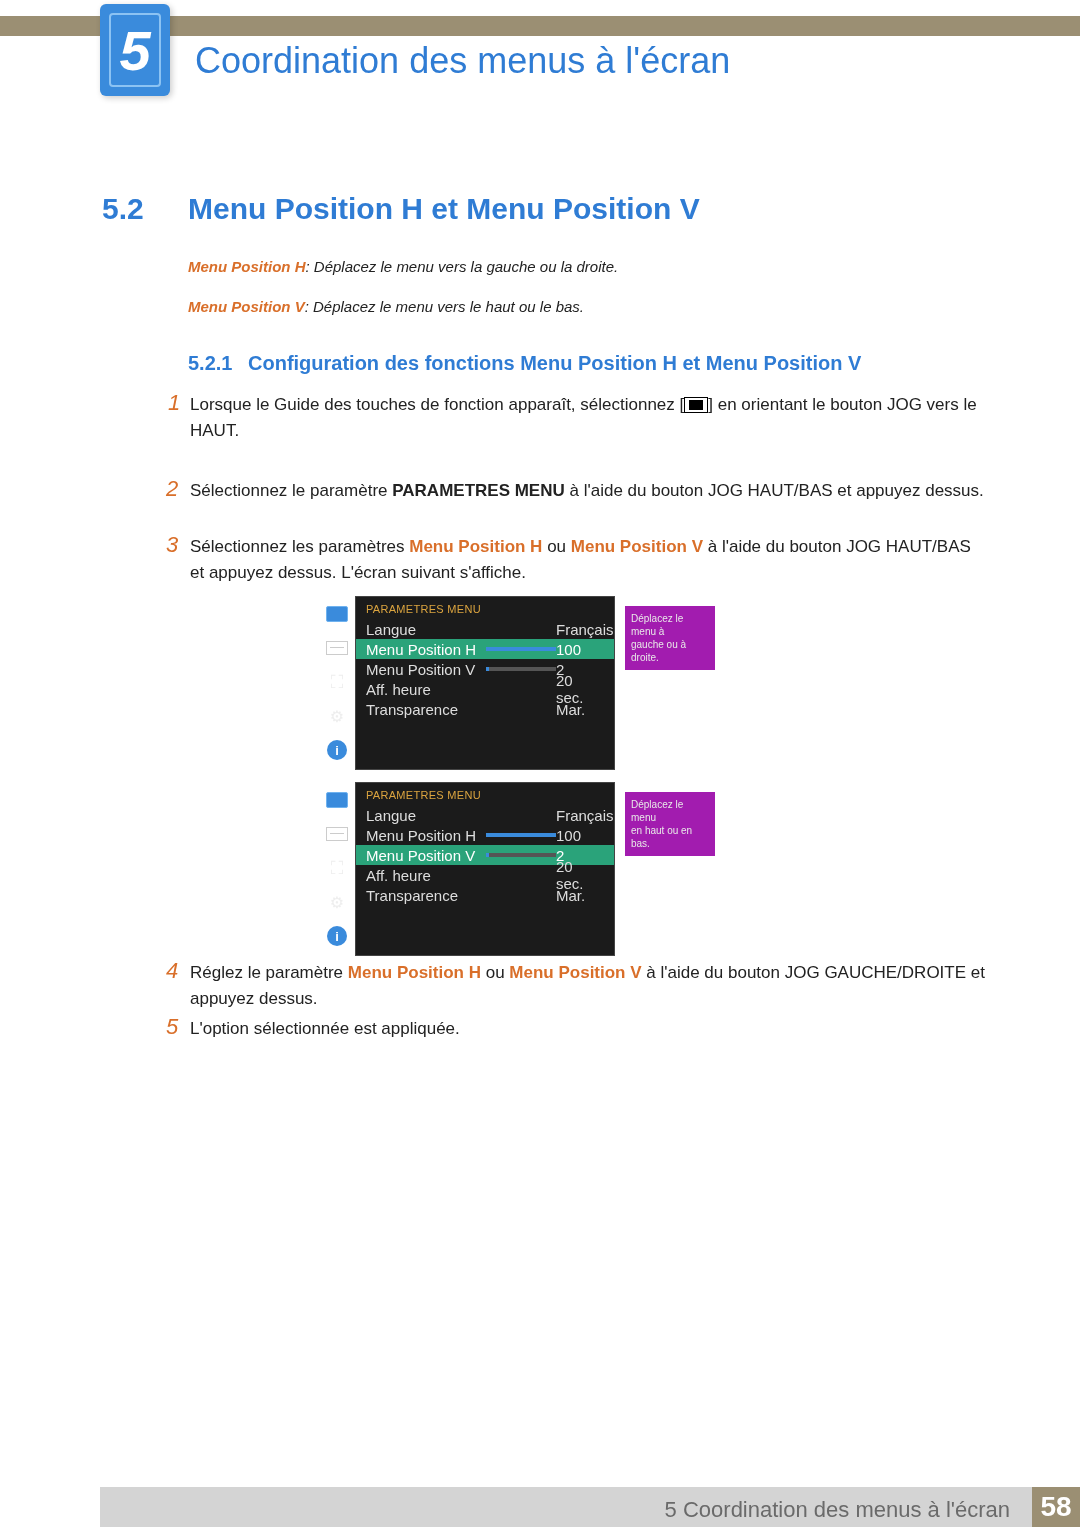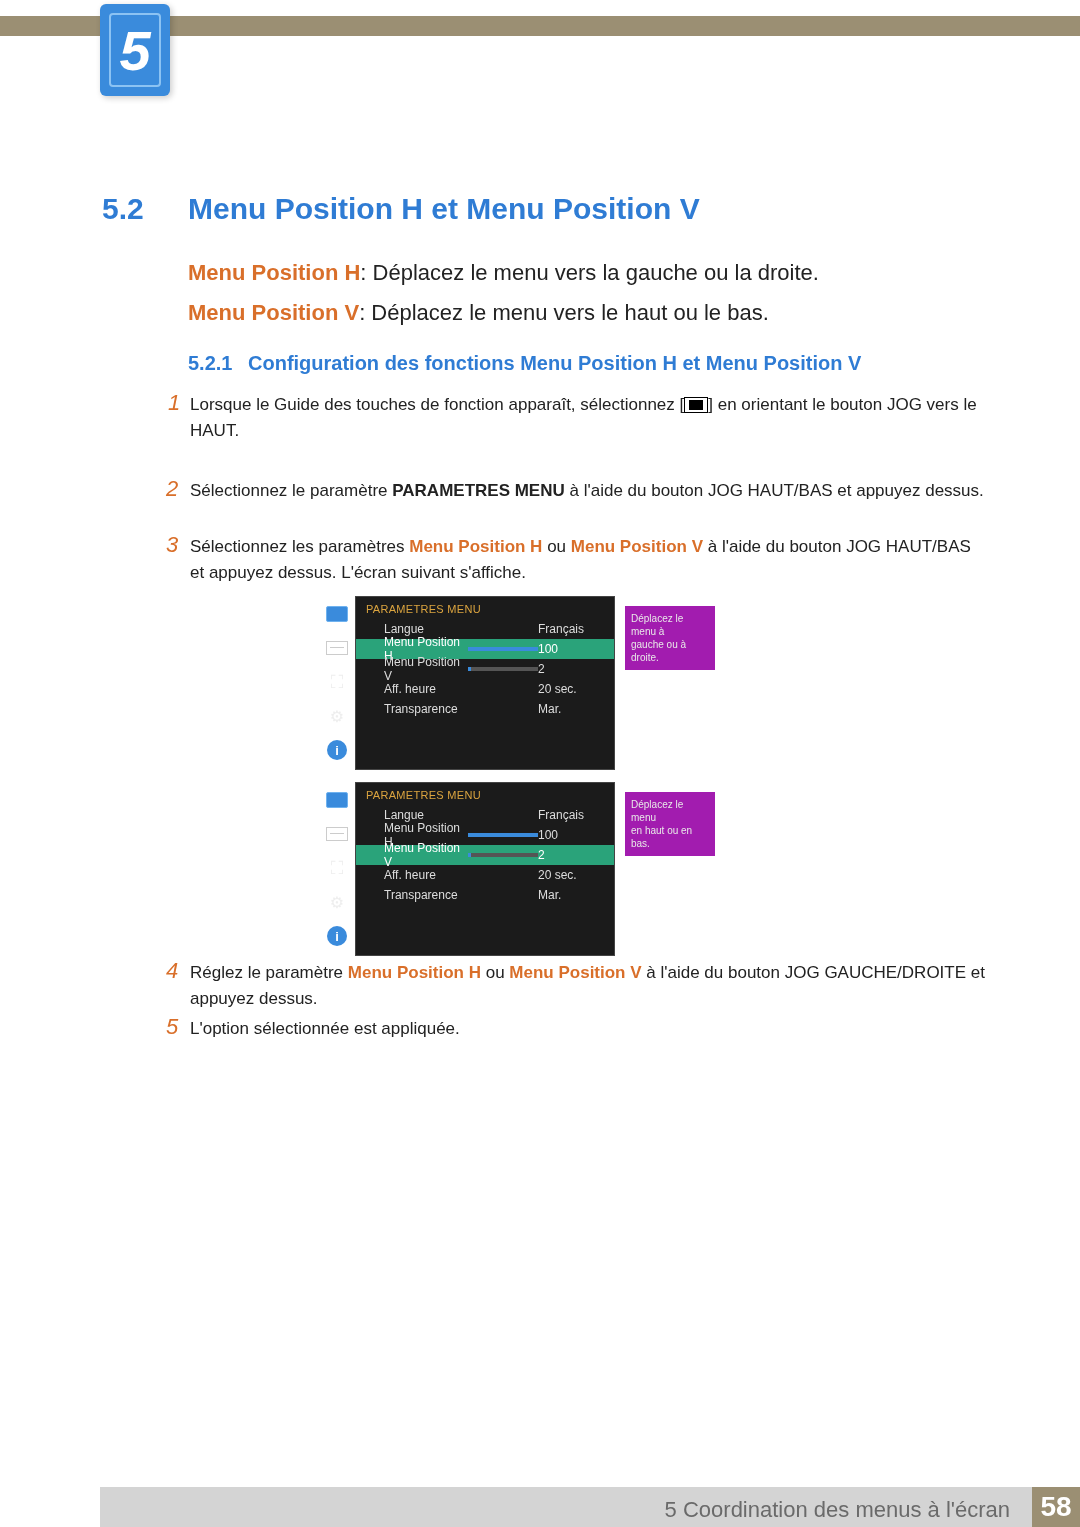--- a/index.html
+++ b/index.html
@@ -11,21 +11,21 @@
   .brown-seg2 { position: absolute; left: 160px; top: 12px; right: 0; height: 20px; background: #9b8f73; }
   .chapter-badge { position: absolute; left: 100px; top: 0; width: 70px; height: 92px; background: #3a8bdc; border-radius: 6px; box-shadow: 2px 2px 6px rgba(0,0,0,.2); display: flex; align-items: center; justify-content: center; }
   .chapter-badge-inner { width: 52px; height: 74px; border: 2px solid #8cc3f3; border-radius: 4px; display: flex; align-items: center; justify-content: center; }
   .chapter-num { color: #fff; font-size: 56px; font-weight: bold; font-style: italic; }
   .chapter-title { position: absolute; left: 195px; top: 36px; color: #2f7cd4; font-size: 36px; font-weight: 400; }
 
   
   .section-num { position: absolute; left: 102px; top: 192px; color: #2f7cd4; font-size: 30px; font-weight: bold; }
   .section-title { position: absolute; left: 188px; top: 192px; color: #2f7cd4; font-size: 30px; font-weight: bold; }
 
-  .body-text { position: absolute; font-size: 22px; color: #222; line-height: 1.5; }
+  .body-text { position: absolute; font-size: 15px; color: #222; line-height: 1.5; font-style: italic; }
   .bold { font-weight: bold; }
   .orange { color: #d96f2a; font-weight: bold; }
 
   .def1 { left: 188px; top: 256px; }
   .def2 { left: 188px; top: 296px; }
 
   .subsection-num { position: absolute; left: 188px; top: 352px; color: #2f7cd4; font-size: 20px; font-weight: bold; }
   .subsection-title { position: absolute; left: 248px; top: 352px; color: #2f7cd4; font-size: 20px; font-weight: bold; }
 
   .step-num { position: absolute; color: #d96f2a; font-size: 22px; font-style: italic; font-weight: 400; }
@@ -45,21 +45,21 @@
   .osd-sidebar { position: absolute; left: -32px; top: 8px; width: 28px; display: flex; flex-direction: column; align-items: center; gap: 14px; }
   .sb-icon { width: 24px; height: 20px; display: flex; align-items: center; justify-content: center; font-size: 16px; }
   .sb-monitor { width: 22px; height: 16px; background: #3a8bdc; border: 1px solid #6fb2ef; border-radius: 2px; }
   .sb-lines { width: 22px; height: 14px; border: 1px solid #ccc; position: relative; }
   .sb-lines::before { content: ""; position: absolute; left: 3px; right: 3px; top: 5px; height: 1px; background: #ccc; }
   .sb-arrows { color: #eee; font-size: 18px; line-height: 1; }
   .sb-gear { color: #eee; font-size: 16px; }
   .sb-info-active { width: 20px; height: 20px; border-radius: 50%; background: #3a8bdc; color: #fff; font-size: 13px; font-weight: bold; display: flex; align-items: center; justify-content: center; }
 
   .osd-header { color: #dba43f; font-size: 11px; padding: 6px 10px 4px; letter-spacing: .3px; }
-  .osd-row { display: flex; justify-content: space-between; align-items: center; padding: 3px 28px; font-size: 12px; color: #ddd; height: 20px; }
+  .osd-row { display: flex; justify-content: space-between; align-items: center; padding: 3px 10px; font-size: 15px; color: #ddd; height: 20px; }
   .osd-row.sel { background: #2aa37a; color: #fff; }
   .osd-spacer { height: 50px; }
   .osd-slider { width: 70px; height: 4px; background: #555; position: relative; }
   .osd-slider.full::before { content: ""; position: absolute; left: 0; top: 0; bottom: 0; width: 100%; background: #3a8bdc; }
   .osd-slider.low::before { content: ""; position: absolute; left: 0; top: 0; bottom: 0; width: 4%; background: #3a8bdc; }
   .osd-val { width: 48px; }
   .osd-row .osd-label { flex: 1; }
   .osd-row .osd-mid { display: flex; align-items: center; }
 
   .tooltip { position: absolute; left: 270px; top: 10px; width: 90px; background: #a21caf; color: #e8e8e8; font-size: 10px; padding: 6px 6px; line-height: 1.3; }
@@ -74,20 +74,21 @@
 <body>
 
 <div class="header-bar">
   <div class="brown-seg1"></div>
   <div class="brown-seg2"></div>
   <div class="chapter-badge">
     <div class="chapter-badge-inner">
       <span class="chapter-num">5</span>
     </div>
   </div>
+  <div class="chapter-title">Coordination des menus à l'écran</div>
 </div>
 
 <div class="section-num">5.2</div>
 <div class="section-title">Menu Position H et Menu Position V</div>
 
 <div class="body-text def1">
   <span class="orange">Menu Position H</span><span>: Déplacez le menu vers la gauche ou la droite.</span>
 </div>
 <div class="body-text def2">
   <span class="orange">Menu Position V</span><span>: Déplacez le menu vers le haut ou le bas.</span>

